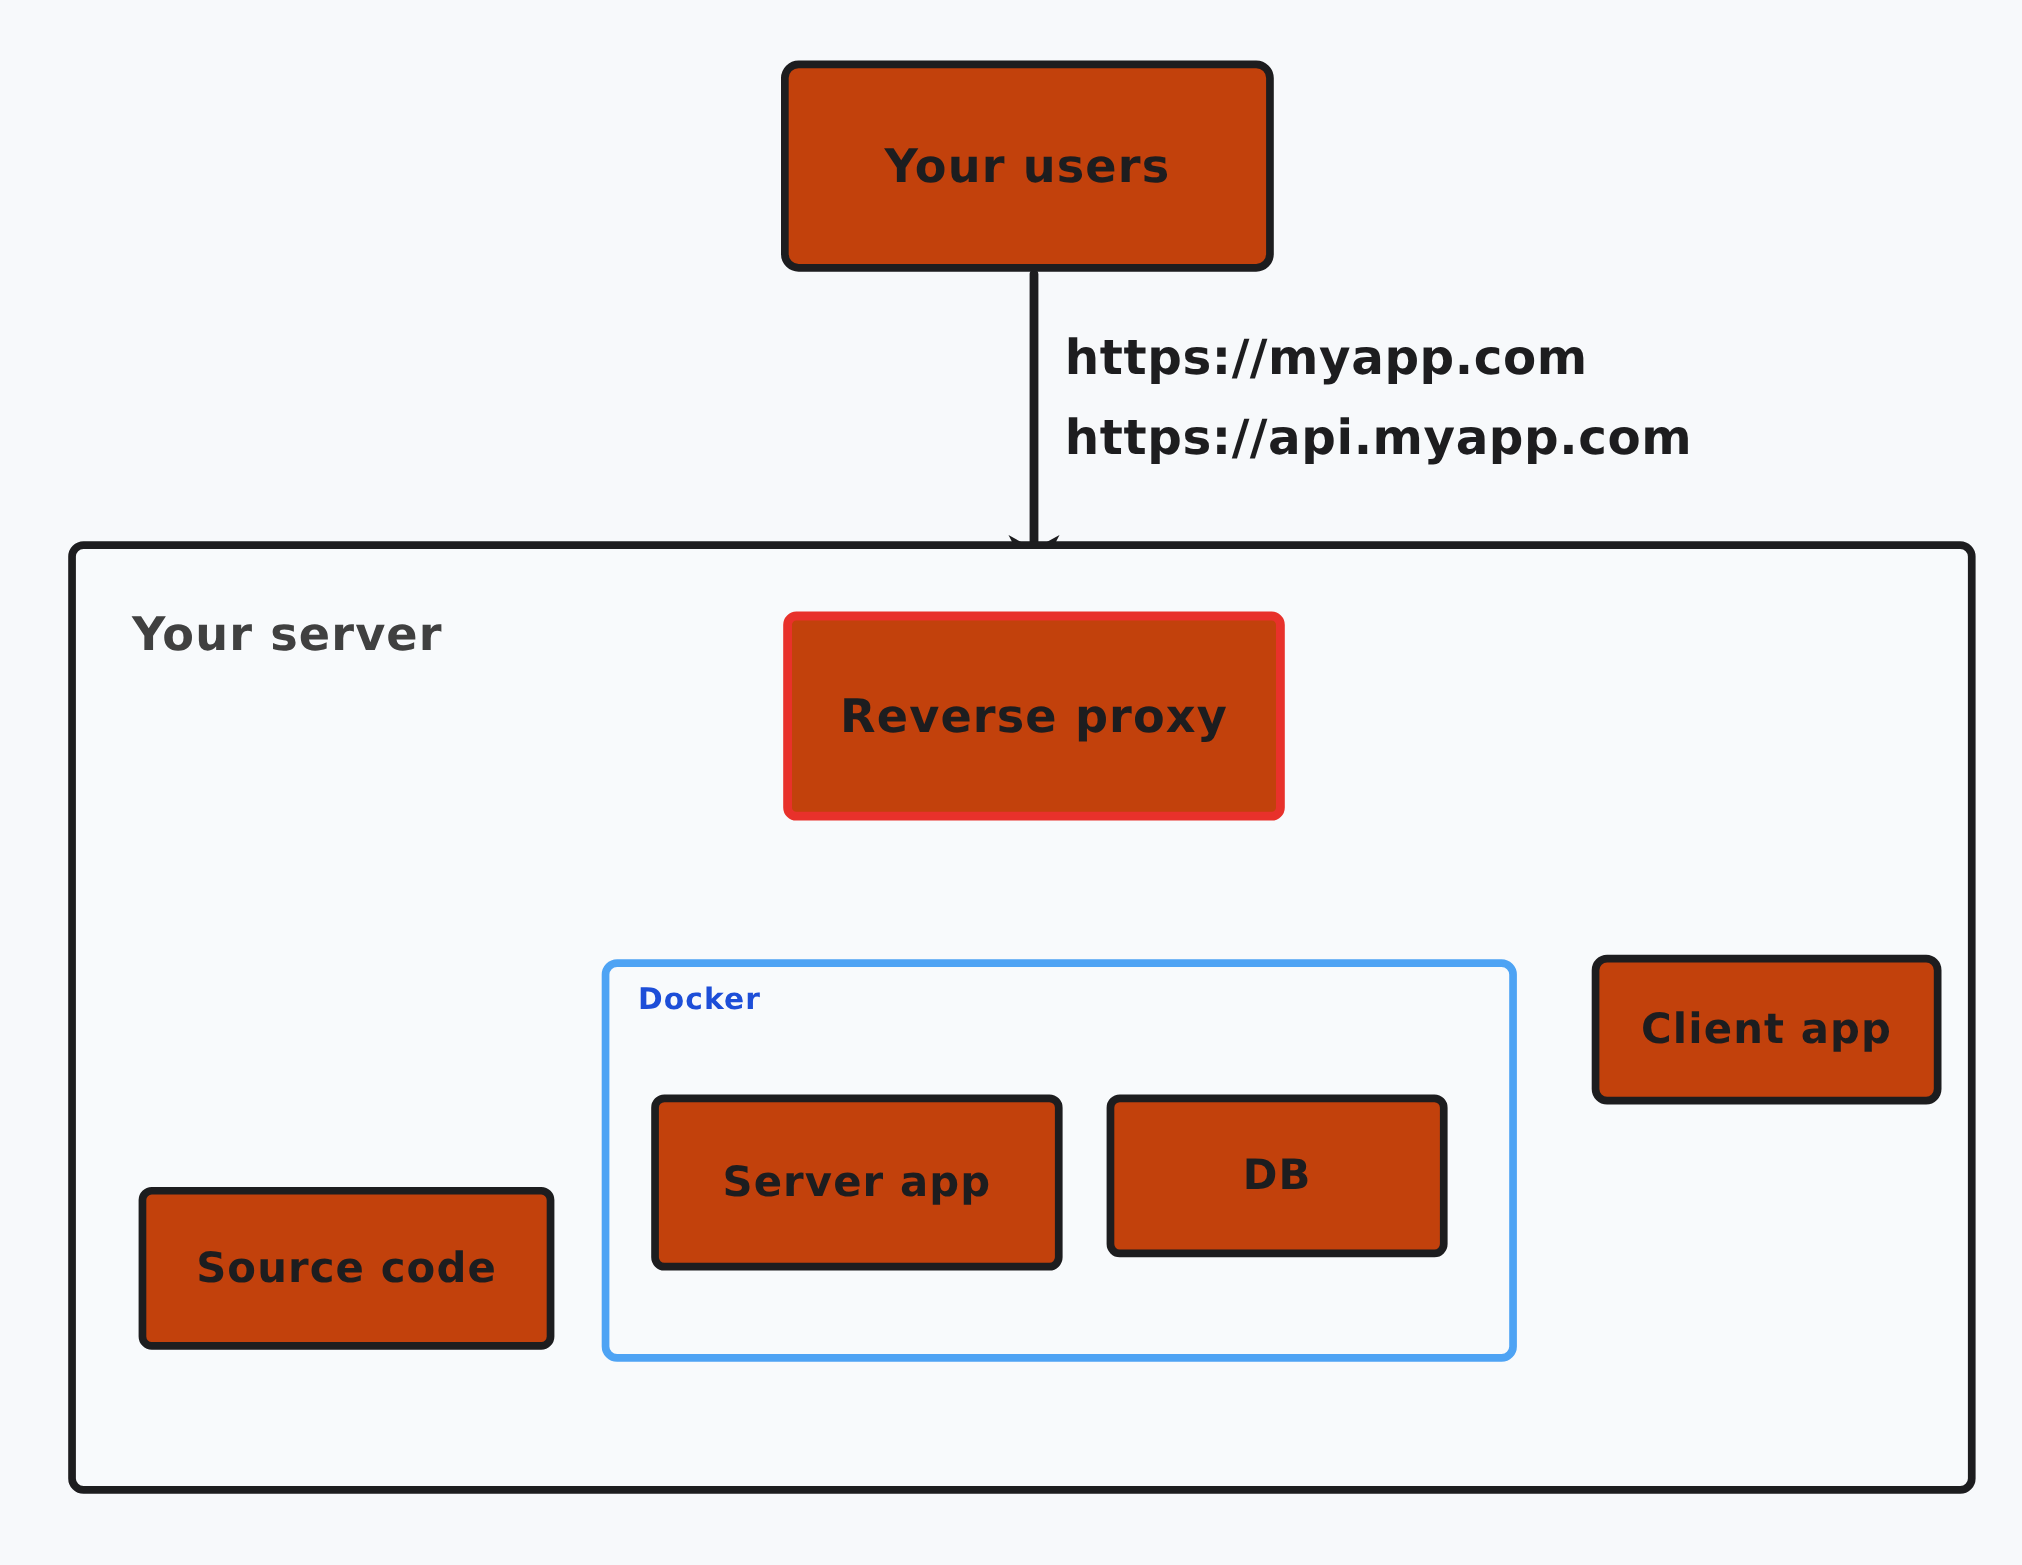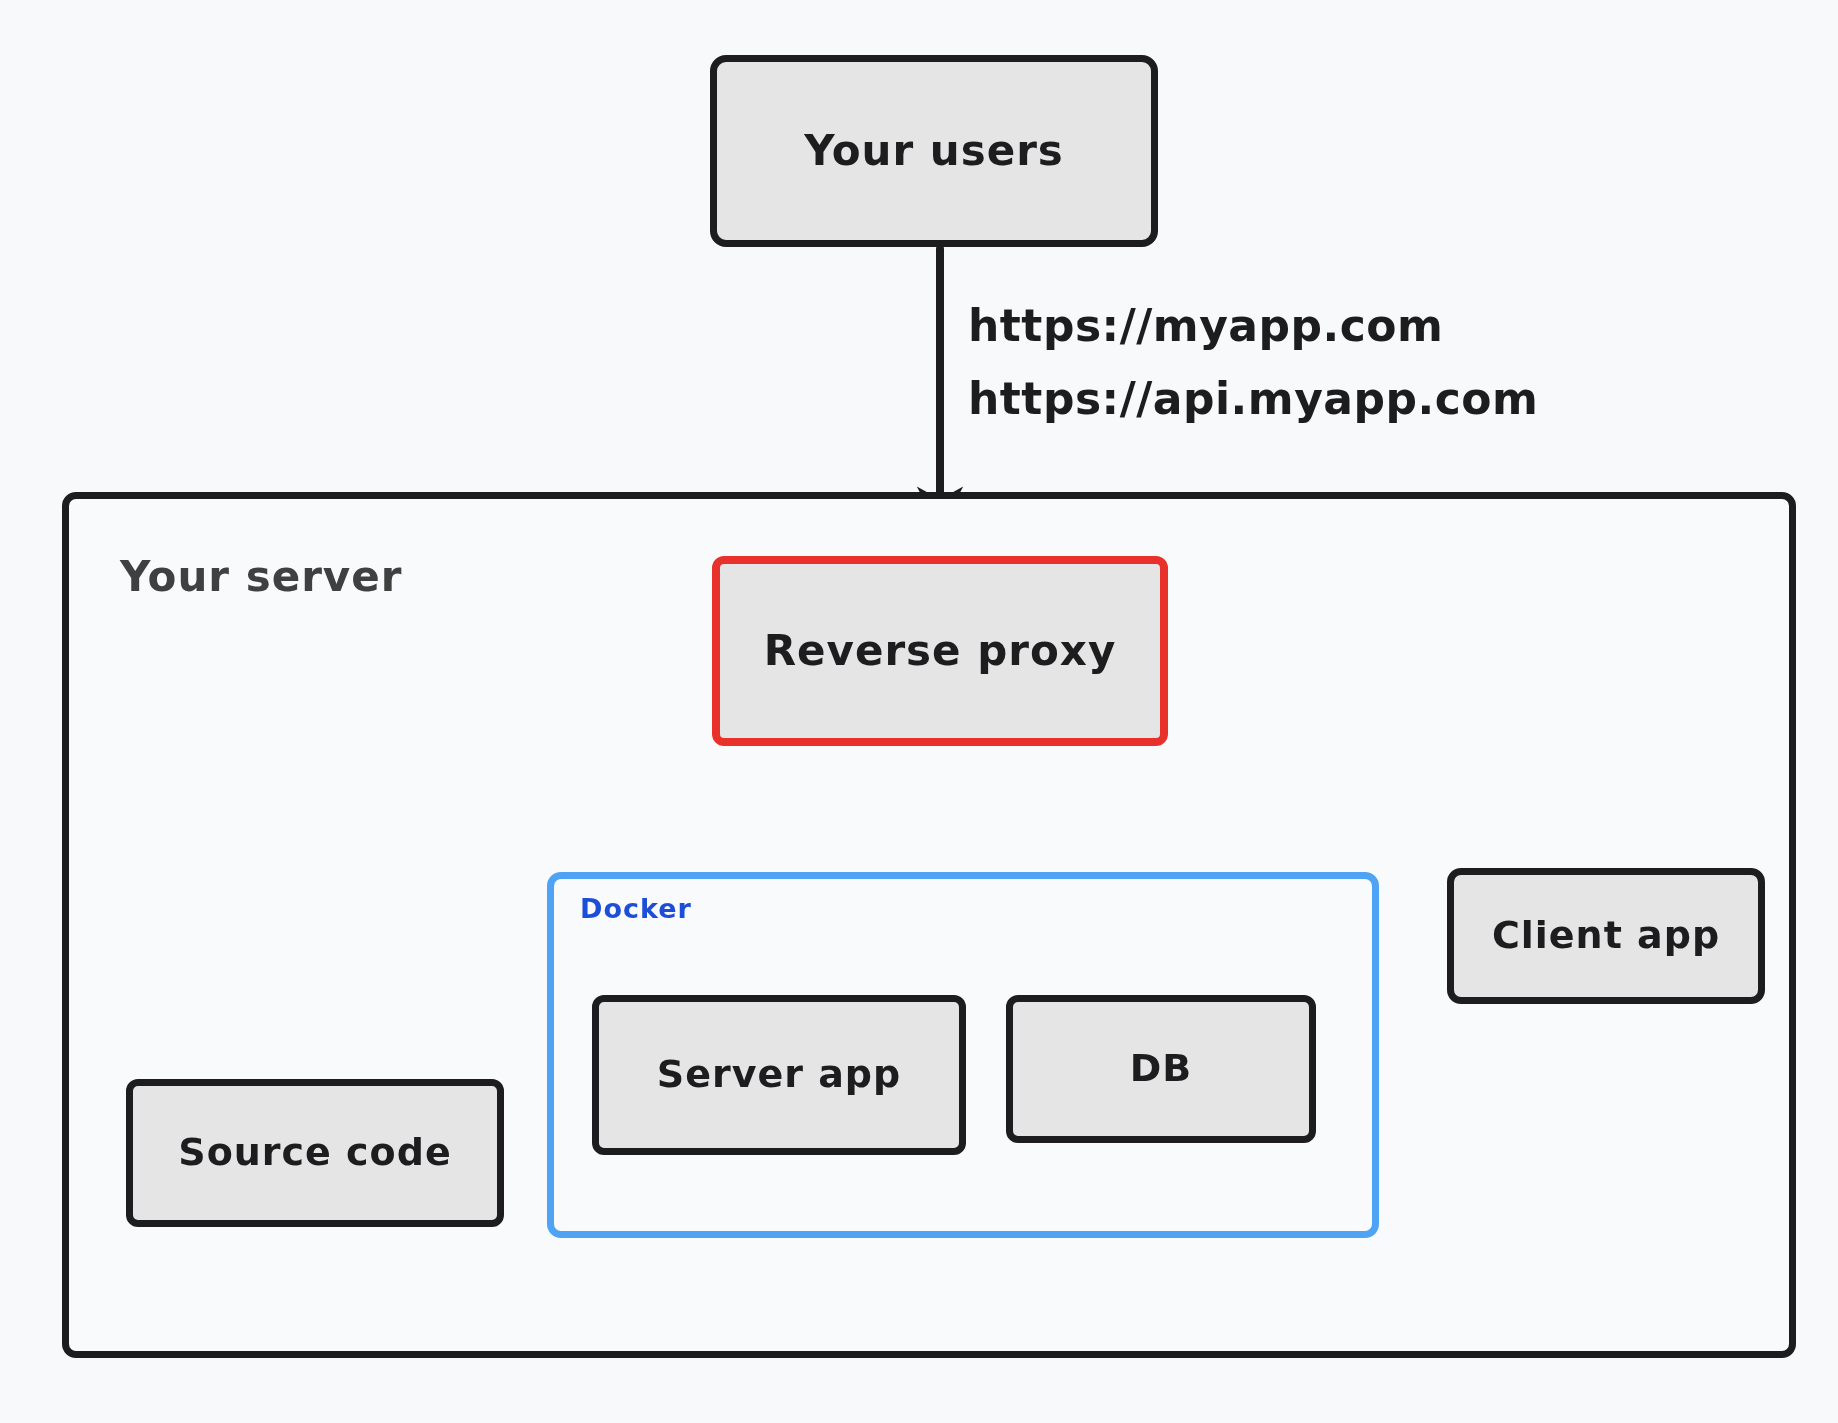--- a/index.html
+++ b/index.html
@@ -21,21 +21,21 @@
     width: 1838px;
     height: 1423px;
     pointer-events: none;
   }
   .node {
     position: absolute;
     box-sizing: border-box;
     display: flex;
     align-items: center;
     justify-content: center;
-    background: #e5e5e5;
+    background: #c2410c;
     border: 7px solid #1D1D1F;
     border-radius: 14px;
     text-align: center;
   }
   .node-label {
     font-family: "DejaVu Sans", sans-serif;
     font-weight: 700;
     color: #1D1D1F;
     letter-spacing: 1px;
     font-size: 40px;

